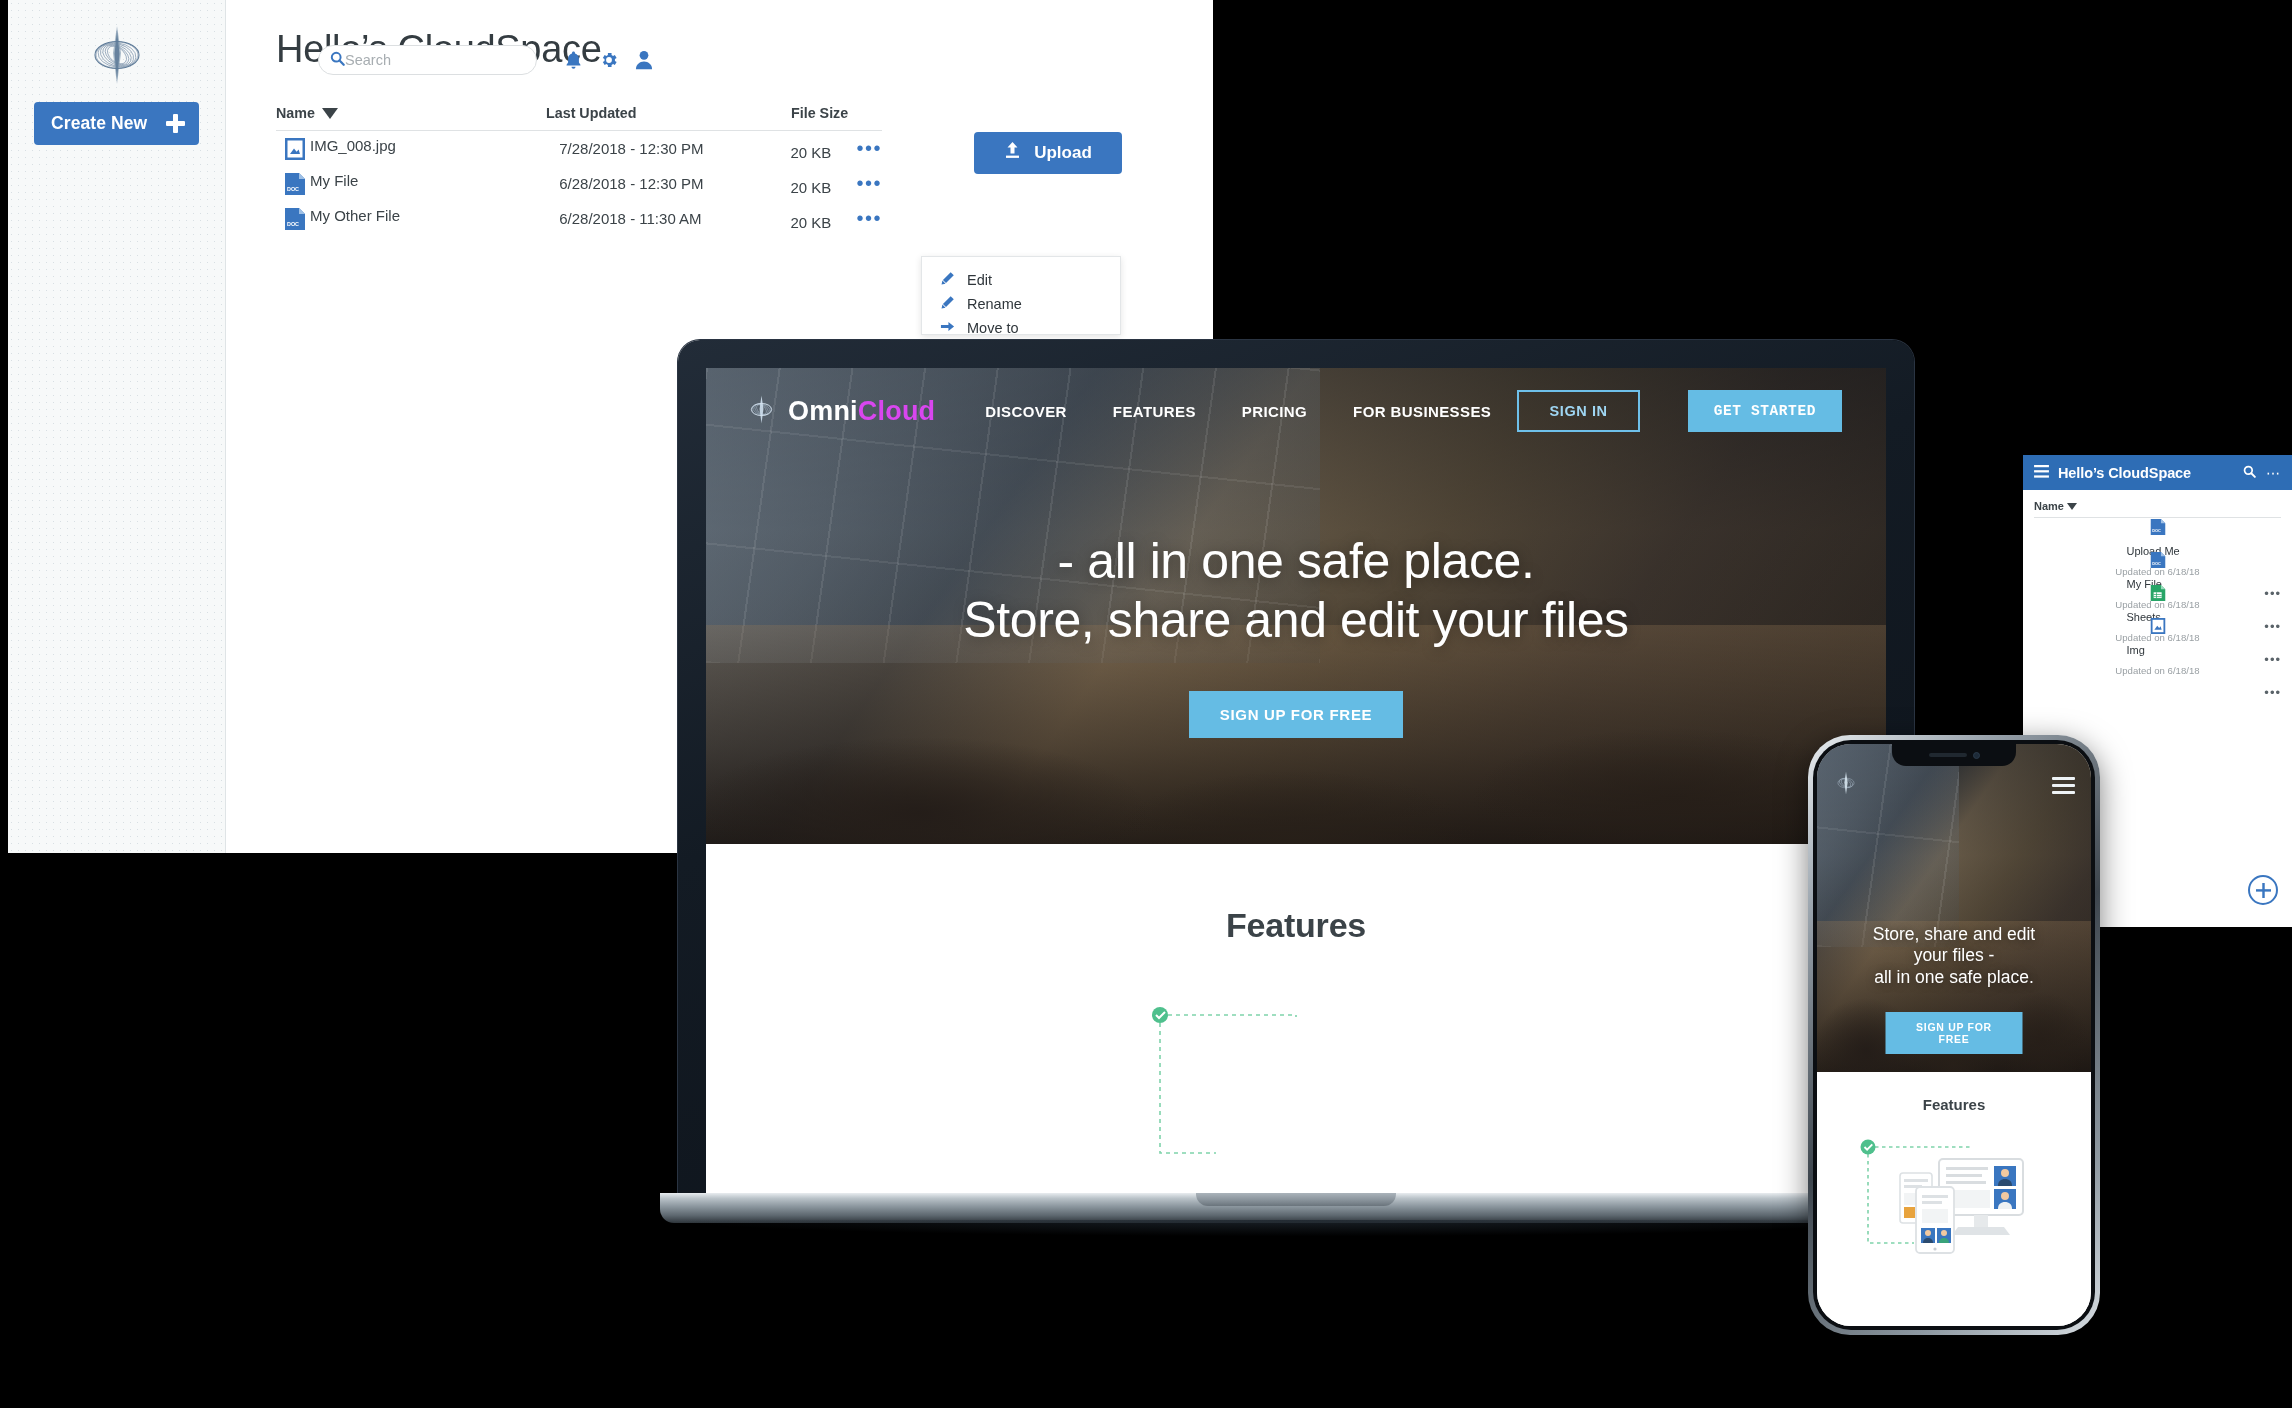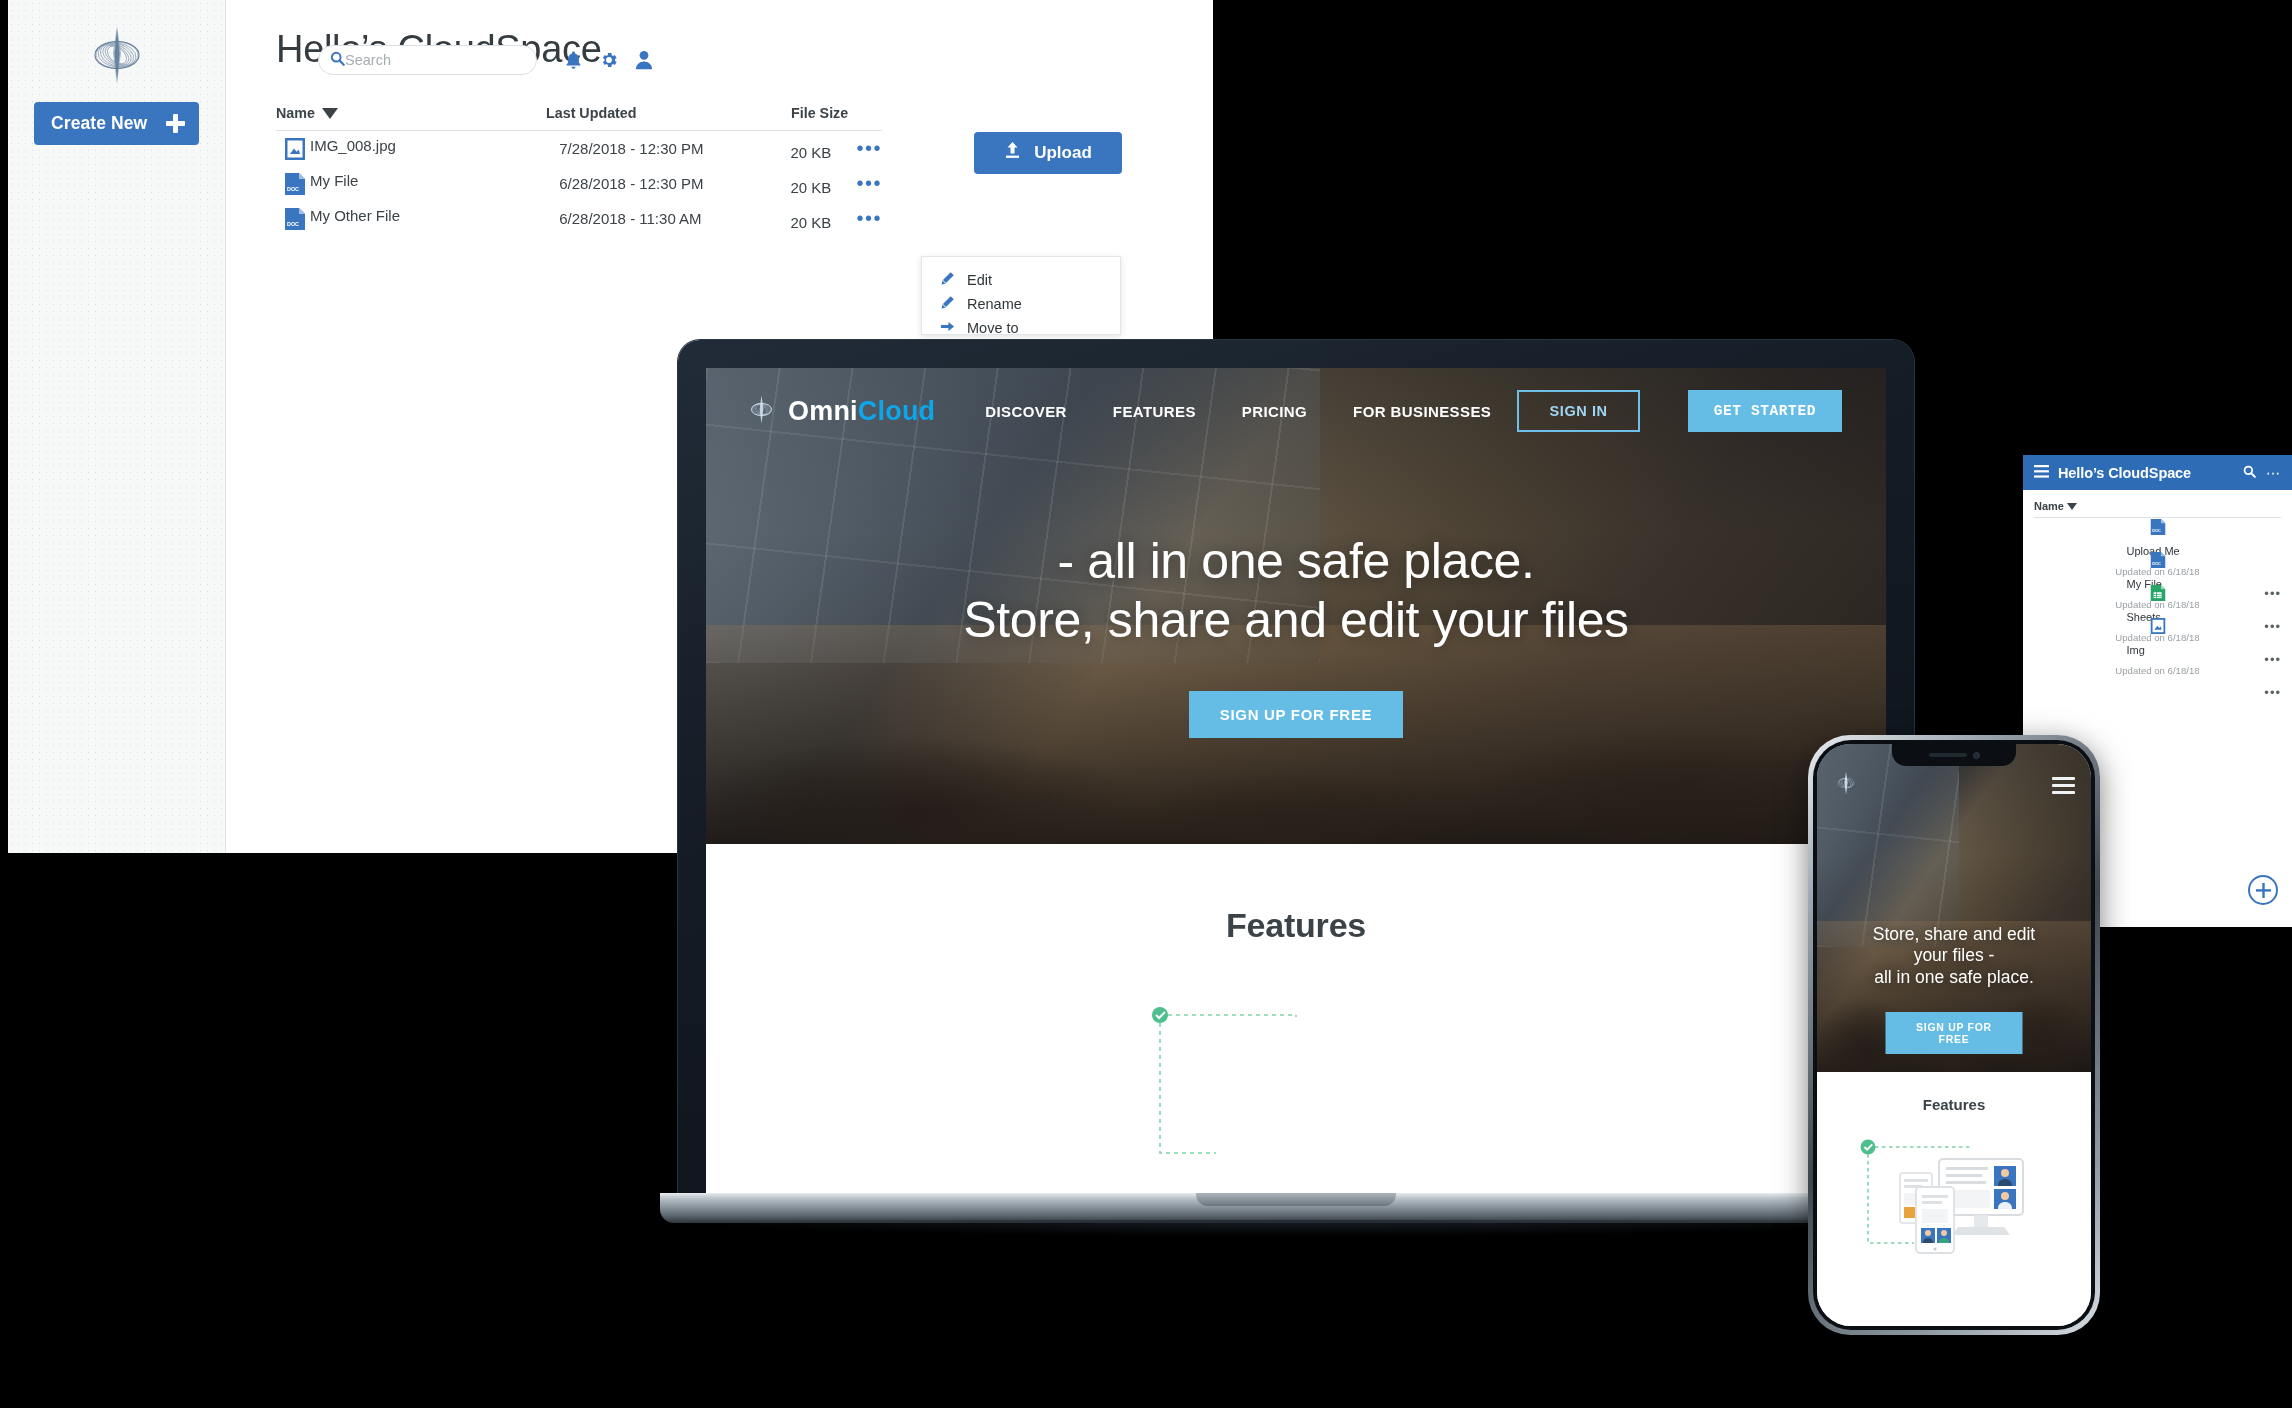--- a/index.html
+++ b/index.html
@@ -250,21 +250,21 @@
   .site-nav {
     position: relative;
     z-index: 3;
     height: 86px;
     display: flex; align-items: center;
     padding: 0 44px 0 40px;
   }
   .site-logo { display:flex; align-items:center; gap:11px; }
   .site-logo-text { font-size: 27px; font-weight: bold; letter-spacing:.2px; }
   .lt-omni { color: #ffffff; }
-  .lt-cloud { color: #0ea5e9; }
+  .lt-cloud { color: #d946ef; }
   .site-links {
     display: flex; gap: 46px;
     margin-left: 50px;
     font-size: 15px; font-weight: bold; color:#fff;
     letter-spacing: .4px;
   }
   .site-links span { cursor: pointer; white-space: nowrap; }
   .site-cta { margin-left:auto; display:flex; gap:16px; align-items:center; }
   .btn-signin {
     border: 2px solid #6ec0ea; color:#9fd6f3;

